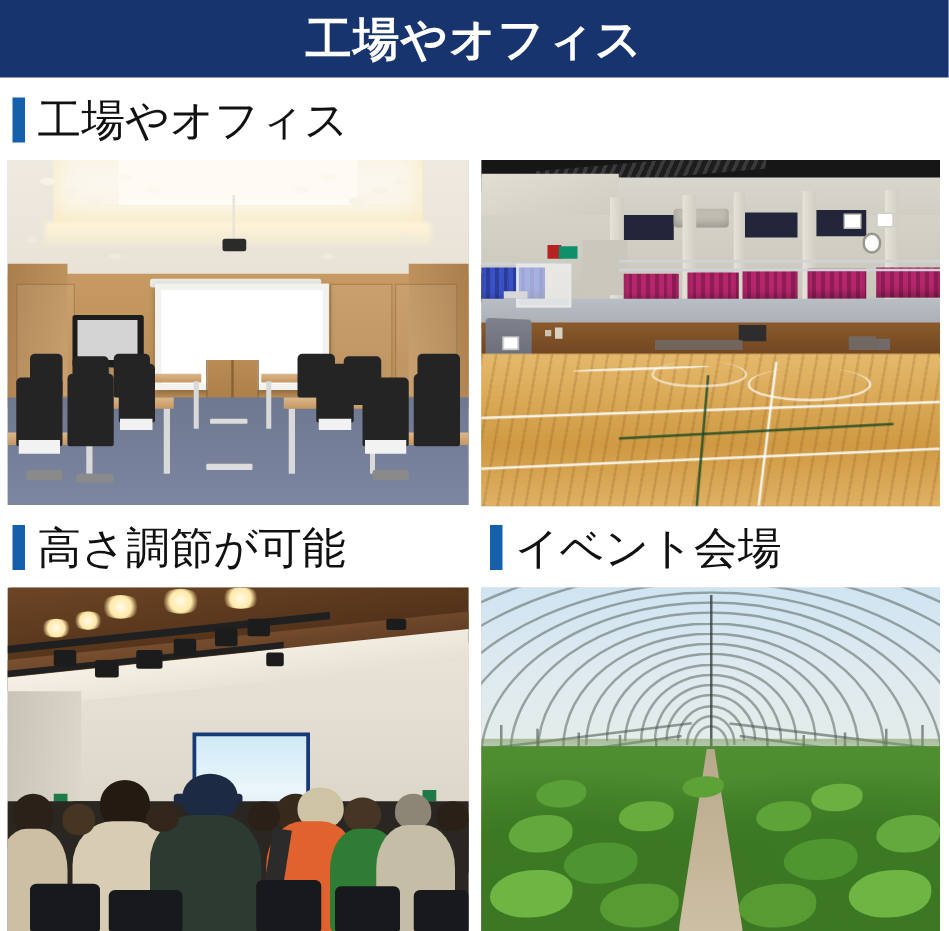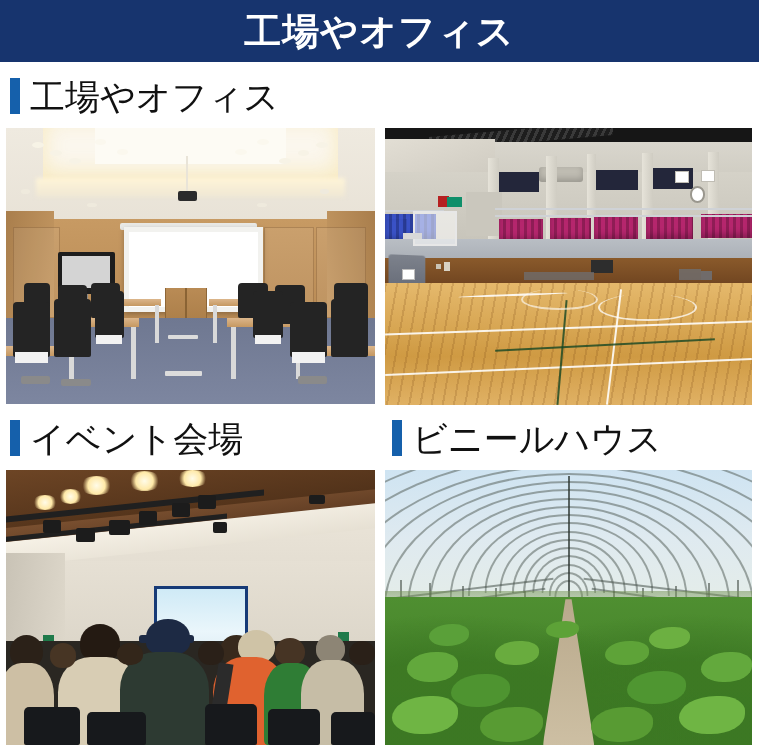--- a/index.html
+++ b/index.html
@@ -168,26 +168,26 @@
   </div>
 
   <div class="label lbl-1">
     <span class="bar"></span>
     <span class="txt">工場やオフィス</span>
   </div>
 
 
   <div class="label lbl-3">
     <span class="bar"></span>
-    <span class="txt">イベント会場</span>
+    <span class="txt">高さ調節が可能</span>
   </div>
 
   <div class="label lbl-4">
     <span class="bar"></span>
-    <span class="txt">ビニールハウス</span>
+    <span class="txt">イベント会場</span>
   </div>
 
   <div class="photo p1">
     <div class="scene">
       <div class="s1-ceil"></div>
       <div class="s1-coffer"></div>
       <div class="s1-coffer2"></div>
       <div class="s1-glow"></div>
       <div class="s1-wall"></div>
       <div class="s1-wall-l"></div>

